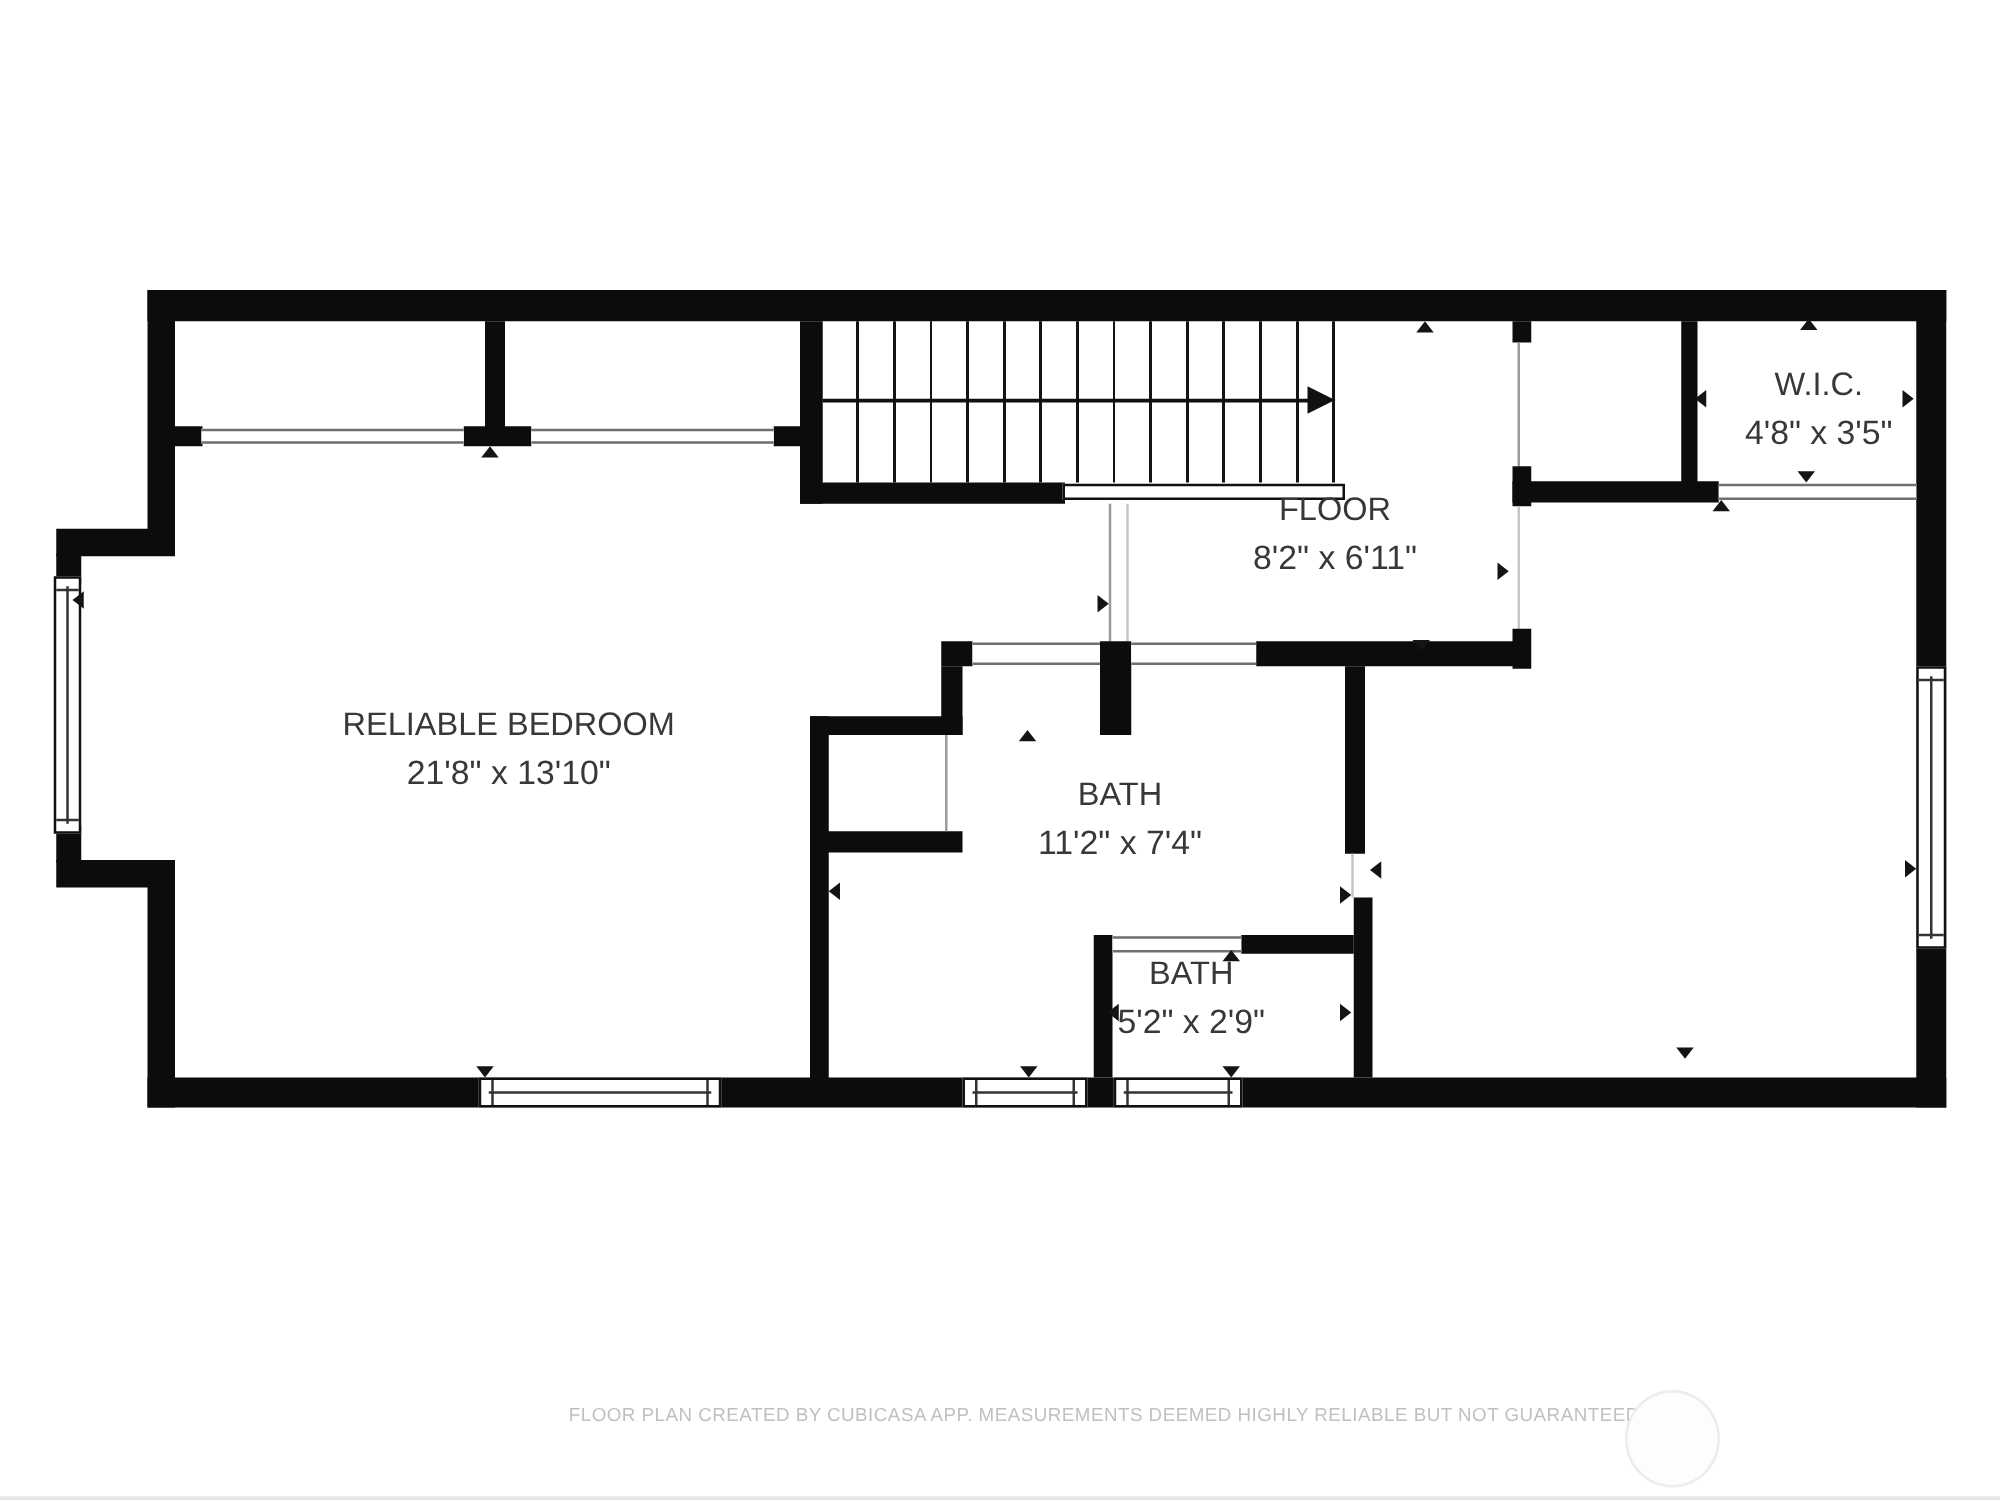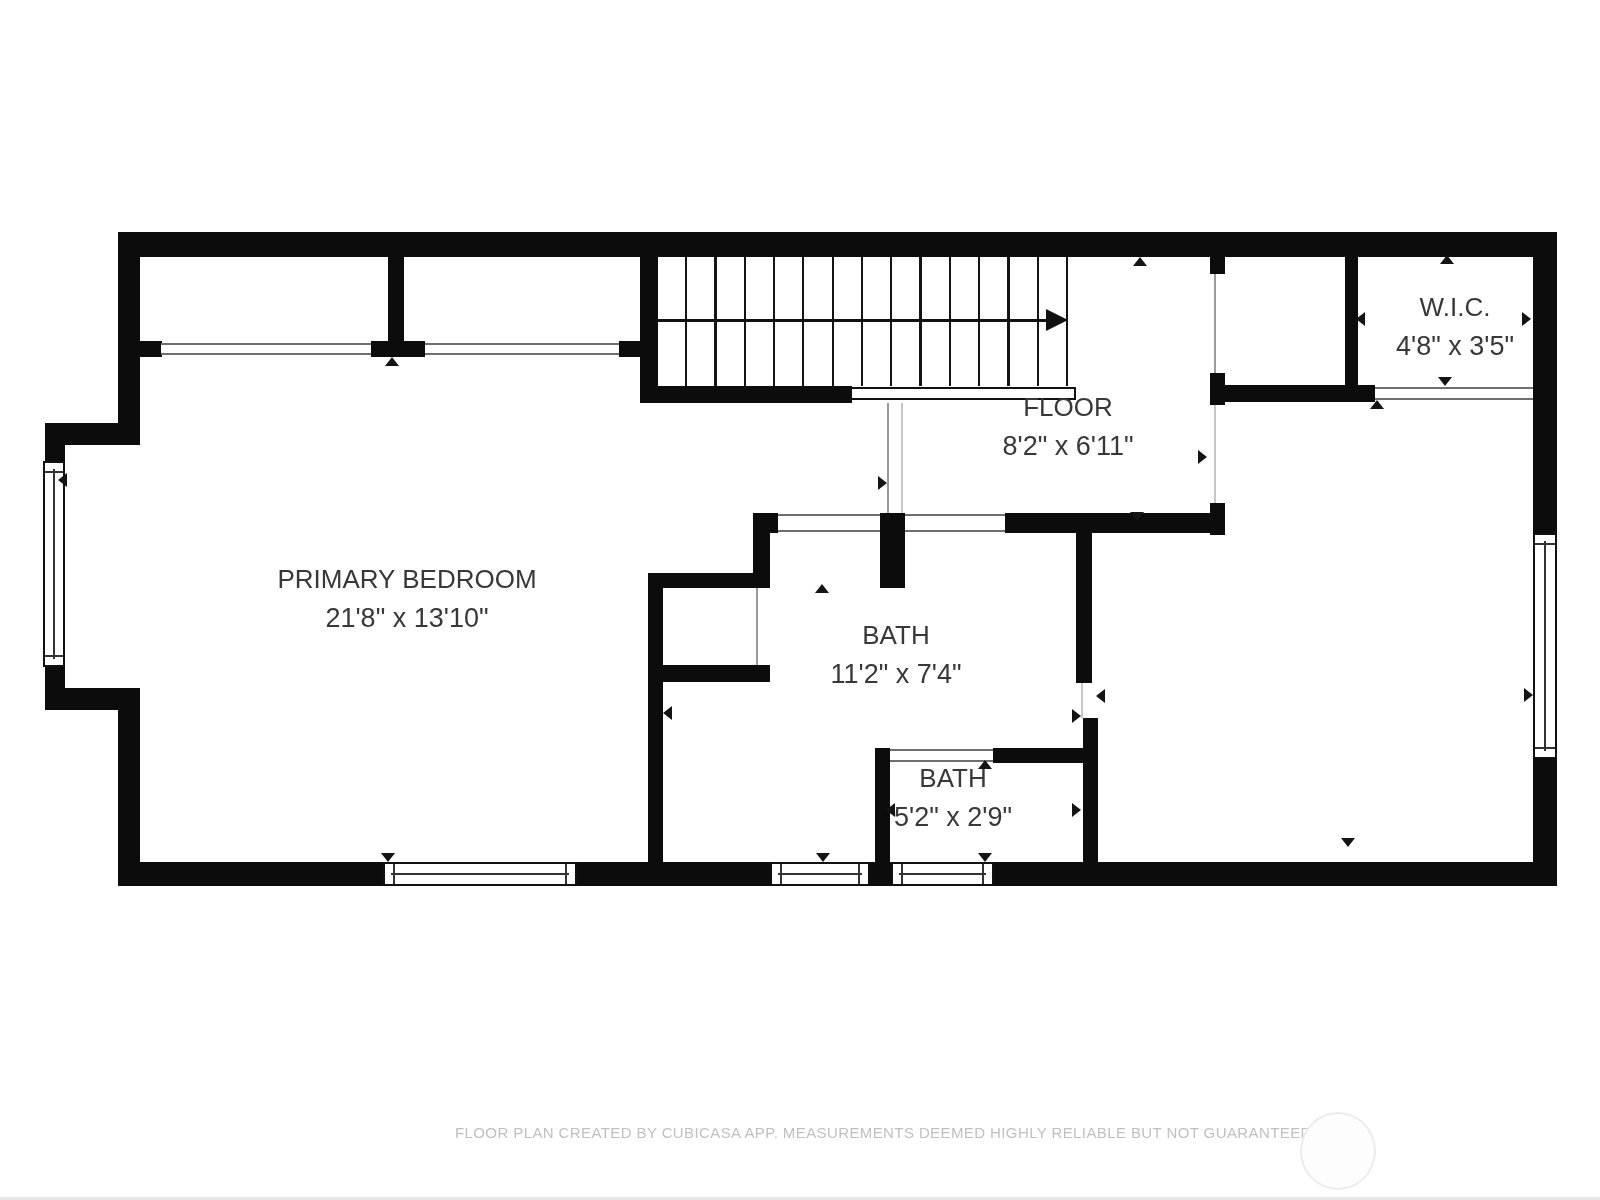--- a/index.html
+++ b/index.html
@@ -148,21 +148,21 @@
   <div class="tu" style="left:815px;top:584px;"></div>
   <div class="tle" style="left:663px;top:706px;"></div>
   <div class="tu" style="left:978px;top:760px;"></div>
   <div class="tle" style="left:886px;top:803px;"></div>
   <div class="tri" style="left:1072px;top:803px;"></div>
   <div class="tle" style="left:1096px;top:689px;"></div>
   <div class="tri" style="left:1072px;top:709px;"></div>
   <div class="td" style="left:1341px;top:838px;"></div>
 
   <div class="room-label" style="left:407px;top:564px;">
-    <div class="nm">PRIMARY BEDROOM</div>
+    <div class="nm">RELIABLE BEDROOM</div>
     <div class="dm">21'8" x 13'10"</div>
   </div>
   <div class="room-label" style="left:1068px;top:392px;">
     <div class="nm">FLOOR</div>
     <div class="dm">8'2" x 6'11"</div>
   </div>
   <div class="room-label" style="left:1455px;top:292px;">
     <div class="nm">W.I.C.</div>
     <div class="dm">4'8" x 3'5"</div>
   </div>

